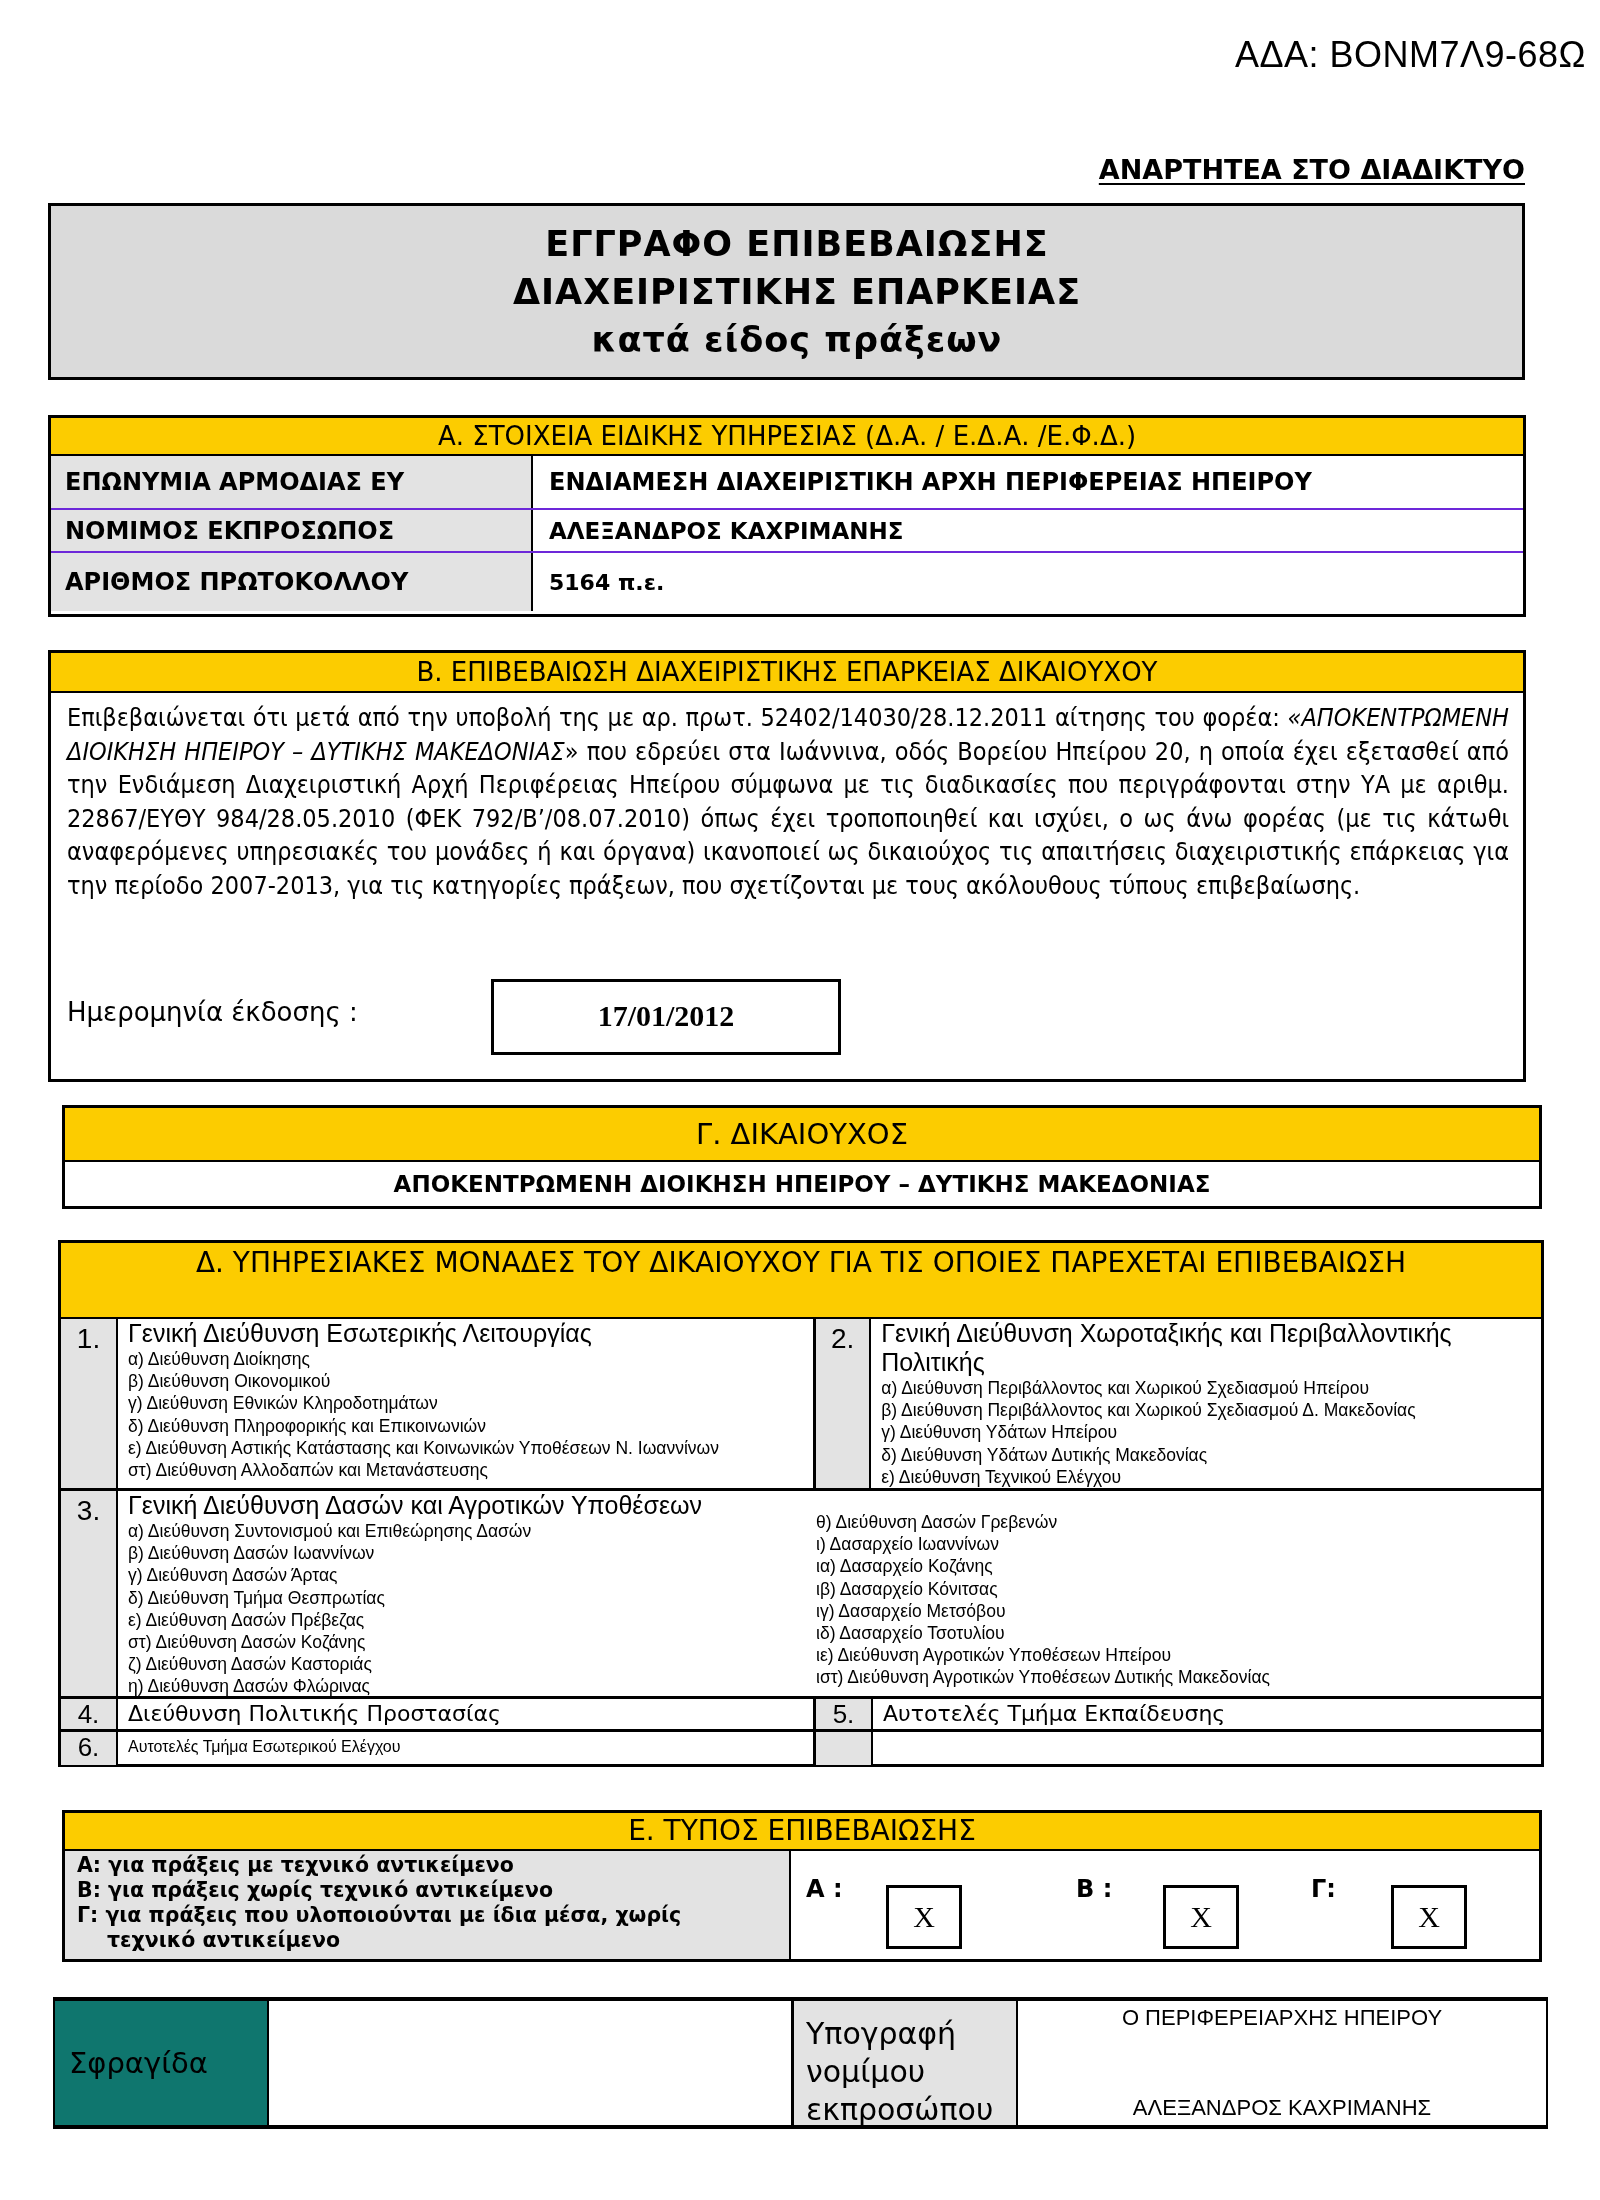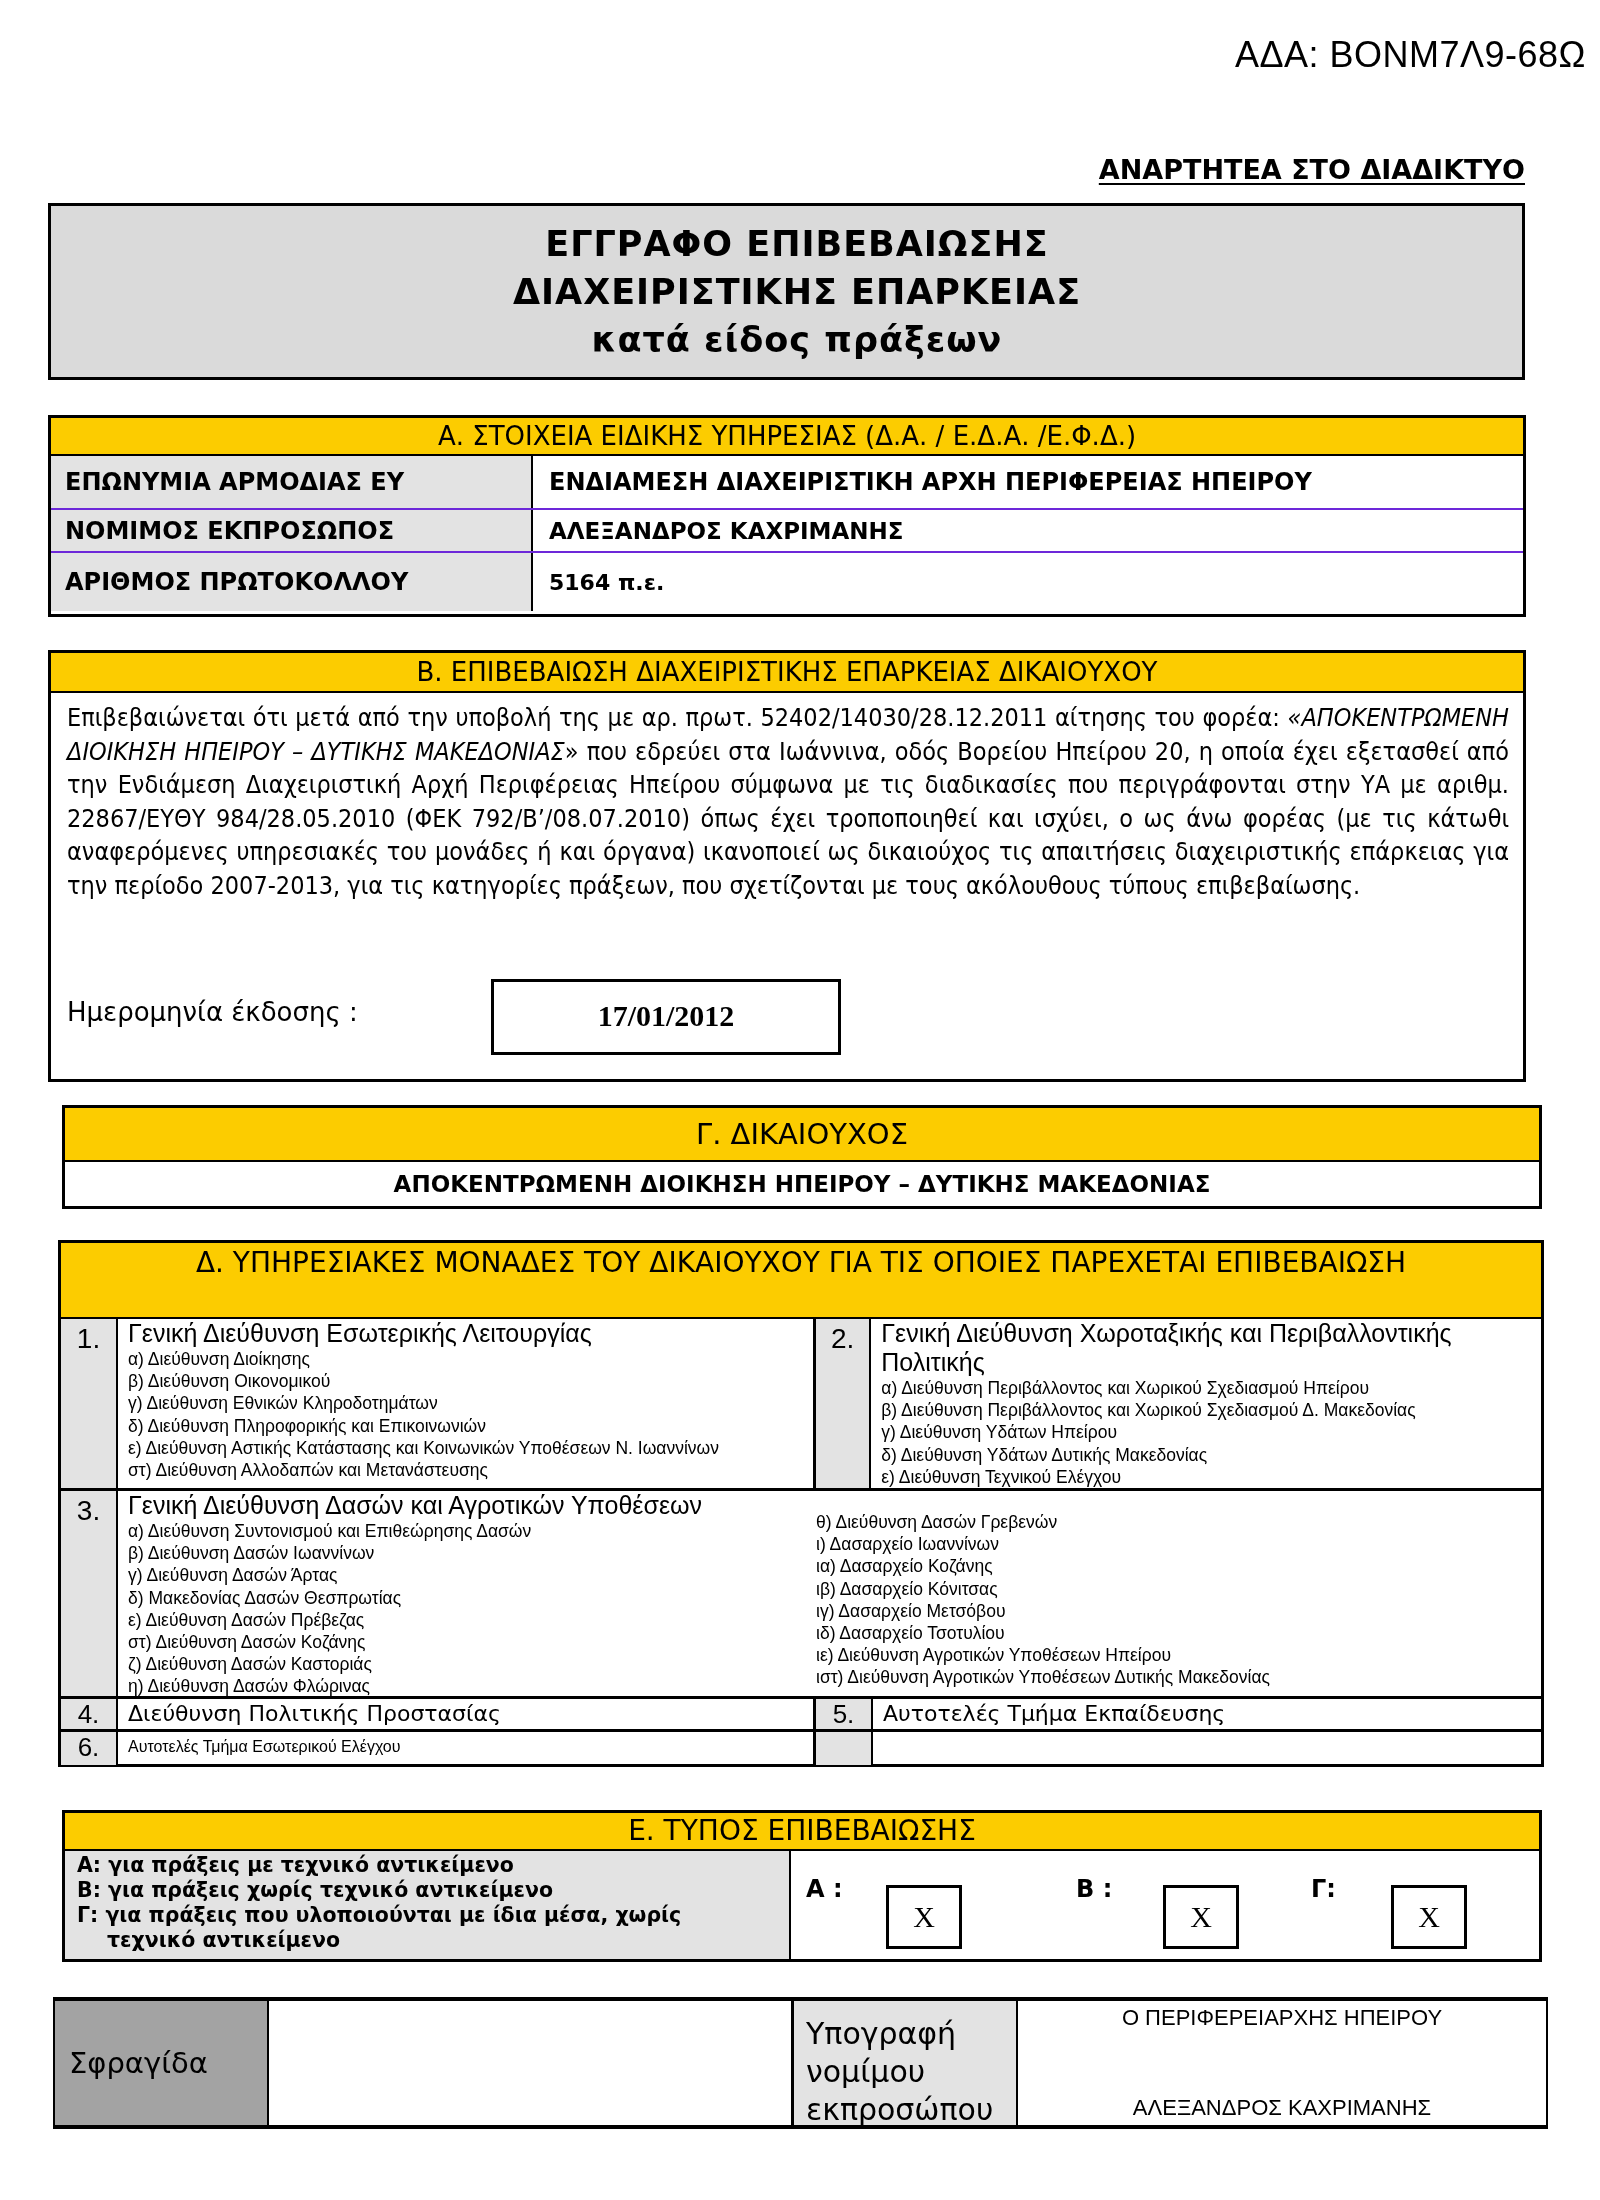--- a/index.html
+++ b/index.html
@@ -57,21 +57,21 @@
   #secE .yhead { height: 38px; font-size: 28px; line-height: 36px; }
   .ebody { display: flex; height: 108px; }
   .elegend { width: 726px; background: #e3e3e3; border-right: 2px solid #000; padding: 2px 0 0 12px; font-weight: bold; font-size: 20.5px; line-height: 25px; }
   .elegend .indent { padding-left: 30px; }
   .echecks { flex: 1; position: relative; }
   .echk-label { position: absolute; top: 24px; font-weight: bold; font-size: 24px; }
   .echk-box { position: absolute; top: 34px; width: 76px; height: 64px; border: 3px solid #000; text-align: center; font-family: "Liberation Serif", serif; font-size: 30px; line-height: 58px; }
 
   
   #sig { position: absolute; left: 53px; top: 1997px; width: 1495px; height: 132px; border-top: 4px solid #000; border-bottom: 4px solid #000; border-left: 2px solid #000; border-right: 2px solid #000; display: flex; }
-  .sig-lbl1 { width: 214px; background: #a3a3a3; border-right: 2px solid #000; font-size: 29px; display: flex; align-items: center; padding-left: 14px; font-family: "DejaVu Sans", sans-serif; }
+  .sig-lbl1 { width: 214px; background: #0f766e; border-right: 2px solid #000; font-size: 29px; display: flex; align-items: center; padding-left: 14px; font-family: "DejaVu Sans", sans-serif; }
   .sig-blank { width: 525px; border-right: 3px solid #000; }
   .sig-lbl2 { width: 224px; background: #e3e3e3; border-right: 2px solid #000; font-size: 30px; line-height: 38px; padding: 14px 0 0 12px; }
   .sig-right { flex: 1; position: relative; font-size: 22px; text-align: center; font-family: "Liberation Sans", sans-serif; }
   .sig-top { position: absolute; top: 4px; left: 0; right: 0; }
   .sig-bottom { position: absolute; bottom: 4px; left: 0; right: 0; }
 </style>
 </head>
 <body>
 
 <div class="ada">ΑΔΑ: ΒΟΝΜ7Λ9-68Ω</div>
@@ -144,21 +144,21 @@
 
   <div class="drow" style="height:208px">
     <div class="dcell" style="width:100%">
       <div class="dnum" style="width:57px">3.</div>
       <div class="dcontent" style="display:flex;flex:1">
         <div style="width:688px">
           <div class="dtitle">Γενική Διεύθυνση Δασών και Αγροτικών Υποθέσεων</div>
           <div class="dsub">α) Διεύθυνση Συντονισμού και Επιθεώρησης Δασών</div>
           <div class="dsub">β) Διεύθυνση Δασών Ιωαννίνων</div>
           <div class="dsub">γ) Διεύθυνση Δασών Άρτας</div>
-          <div class="dsub">δ) Μακεδονίας Δασών Θεσπρωτίας</div>
+          <div class="dsub">δ) Διεύθυνση Τμήμα Θεσπρωτίας</div>
           <div class="dsub">ε) Διεύθυνση Δασών Πρέβεζας</div>
           <div class="dsub">στ) Διεύθυνση Δασών Κοζάνης</div>
           <div class="dsub">ζ) Διεύθυνση Δασών Καστοριάς</div>
           <div class="dsub">η) Διεύθυνση Δασών Φλώρινας</div>
         </div>
         <div style="padding-top:20px">
           <div class="dsub">θ) Διεύθυνση Δασών Γρεβενών</div>
           <div class="dsub">ι) Δασαρχείο Ιωαννίνων</div>
           <div class="dsub">ια) Δασαρχείο Κοζάνης</div>
           <div class="dsub">ιβ) Δασαρχείο Κόνιτσας</div>

